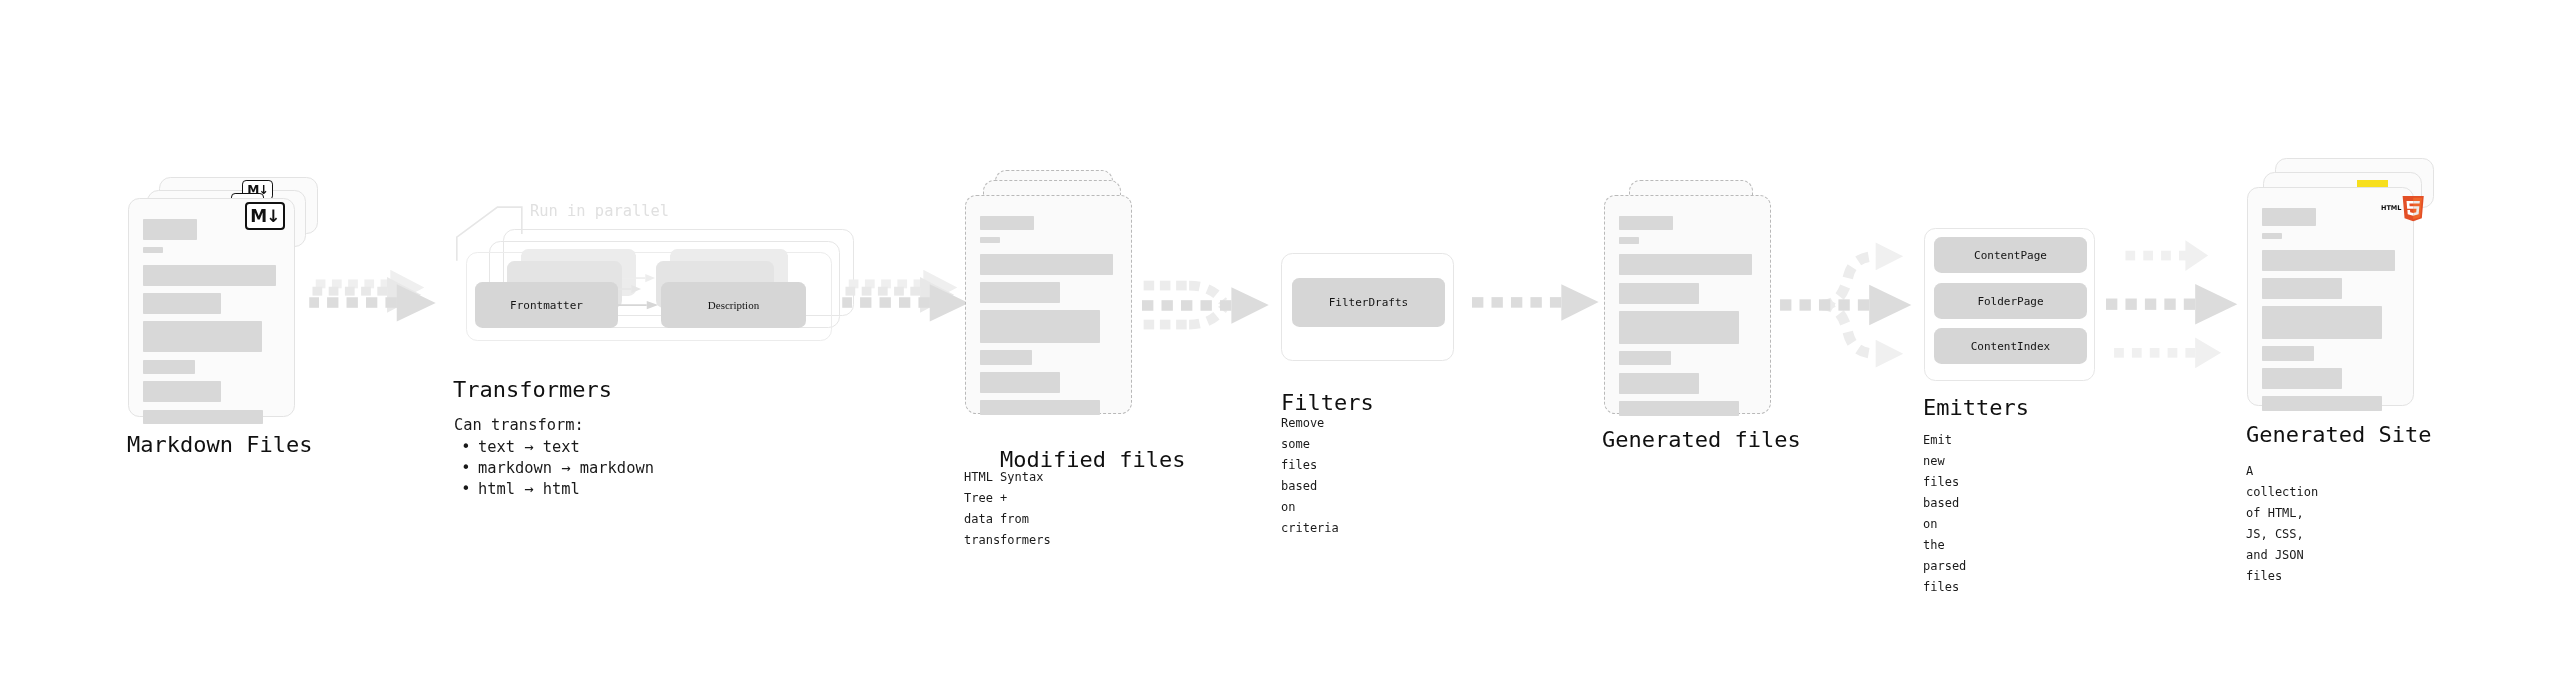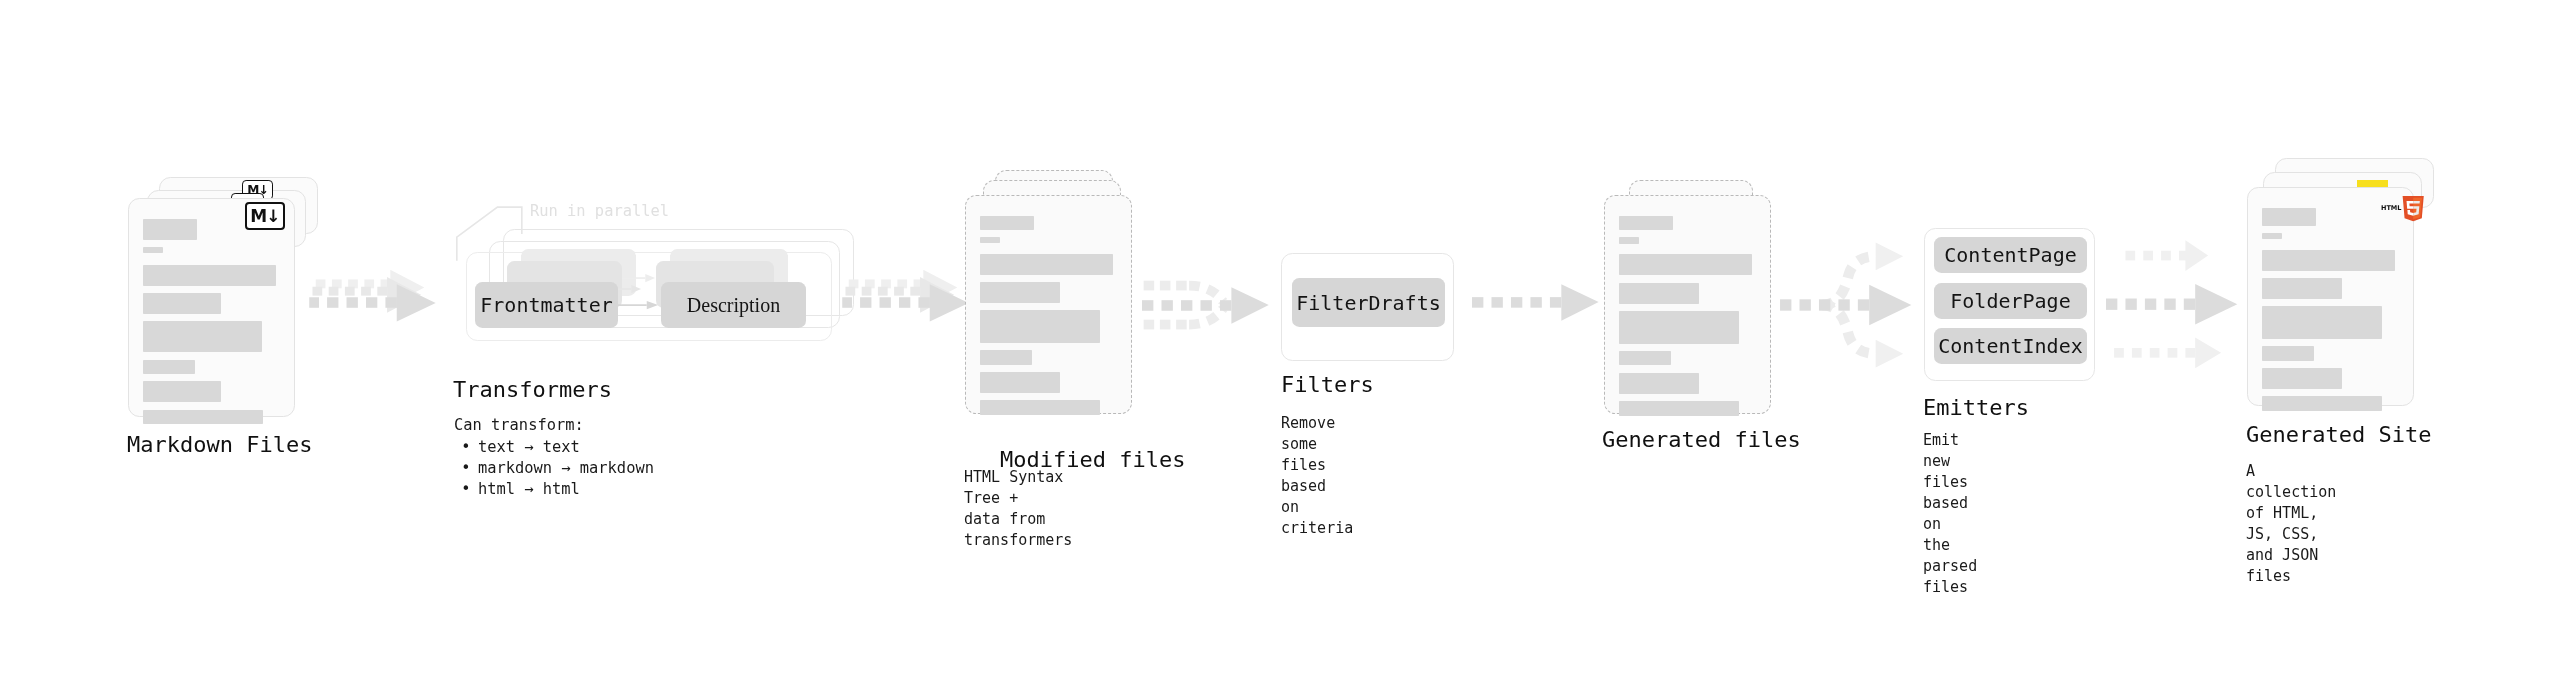--- a/index.html
+++ b/index.html
@@ -69,40 +69,40 @@
   
   .title{
     position:absolute;
     font-size:22px;
     color:#101010;
     letter-spacing:0px;
     white-space:nowrap;
   }
   .desc{
     position:absolute;
-    font-size:15px;
+    font-size:12px;
     line-height:21px;
     color:#1a1a1a;
     white-space:pre-line;
   }
 
   
   .panel{
     position:absolute;
     border:1.6px solid #e6e6e6;
     border-radius:11.4px;
     background:transparent;
     box-sizing:border-box;
   }
   .chip{
     position:absolute;
     background:#d6d6d6;
     border-radius:7.3px;
     display:flex;align-items:center;justify-content:center;
-    font-size:20px;color:#141414;
+    font-size:11px;color:#141414;
     white-space:nowrap;
     box-sizing:border-box;
   }
   .parallel-label{
     position:absolute;
     font-size:15.4px;
     color:#e0e0e0;
     white-space:nowrap;
   }
 
@@ -295,21 +295,21 @@
       <polygon points="110,48 156,70 110,93"></polygon>
     </g>
   </svg>
 
   <div class="node">
     <div class="panel" style="left:1281px;top:253px;width:173px;height:108px;"></div>
     <div class="chip" style="left:1292px;top:278px;width:153px;height:49px;">
       <span>FilterDrafts</span>
     </div>
 
-    <div class="title" style="left:1281px;top:372px;">Filters</div>
+    <div class="title" style="left:1281px;top:390px;">Filters</div>
     <div class="desc" style="left:1281px;top:413px;">Remove some files based
 on criteria</div>
   </div>
 
   <svg style="left:1472px;top:288px;width:138px;height:41px;" viewBox="0 0 170 50" width="138" height="41">
     <g fill="#dcdcdc">
       <rect x="0" y="11" width="14" height="13"></rect>
         <rect x="24" y="11" width="14" height="13"></rect>
       <rect x="48" y="11" width="14" height="13"></rect>
         <rect x="72" y="11" width="14" height="13"></rect>

